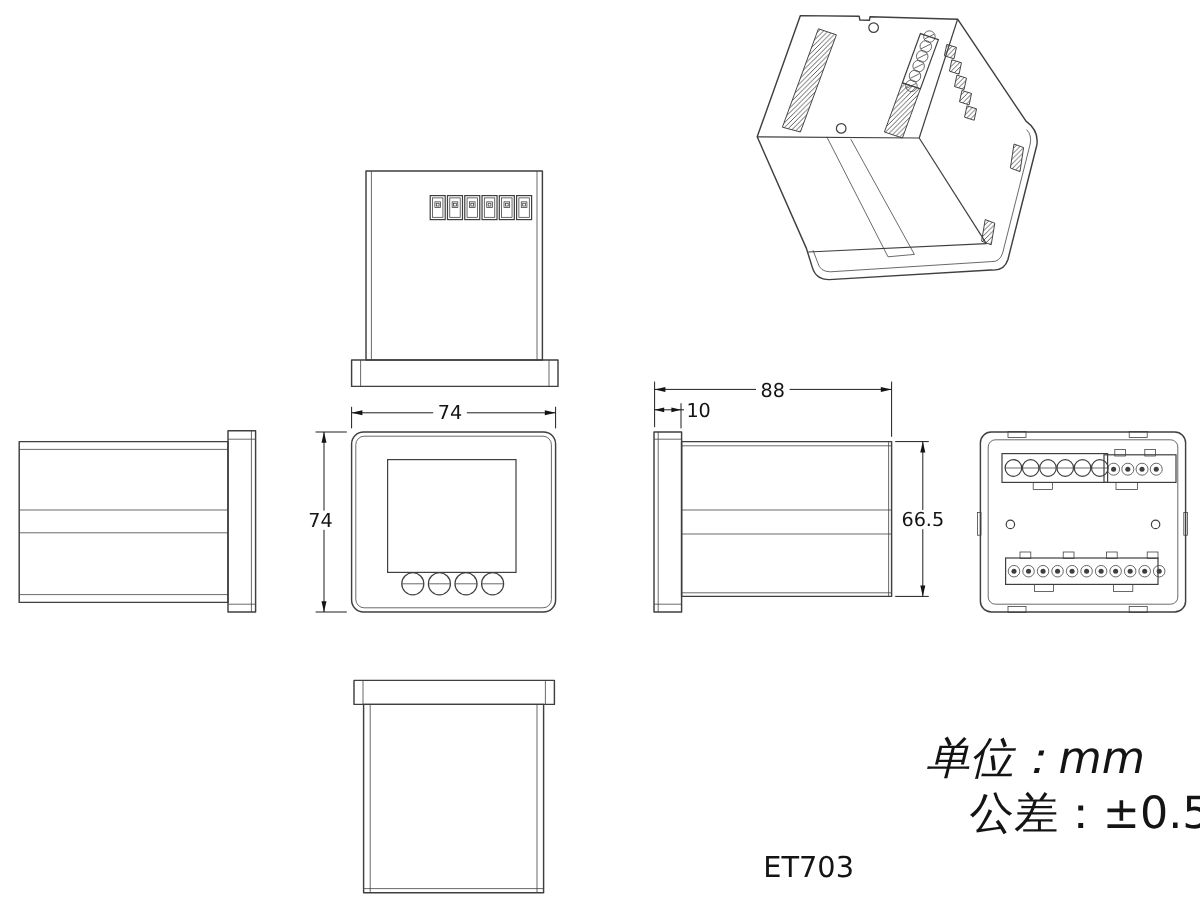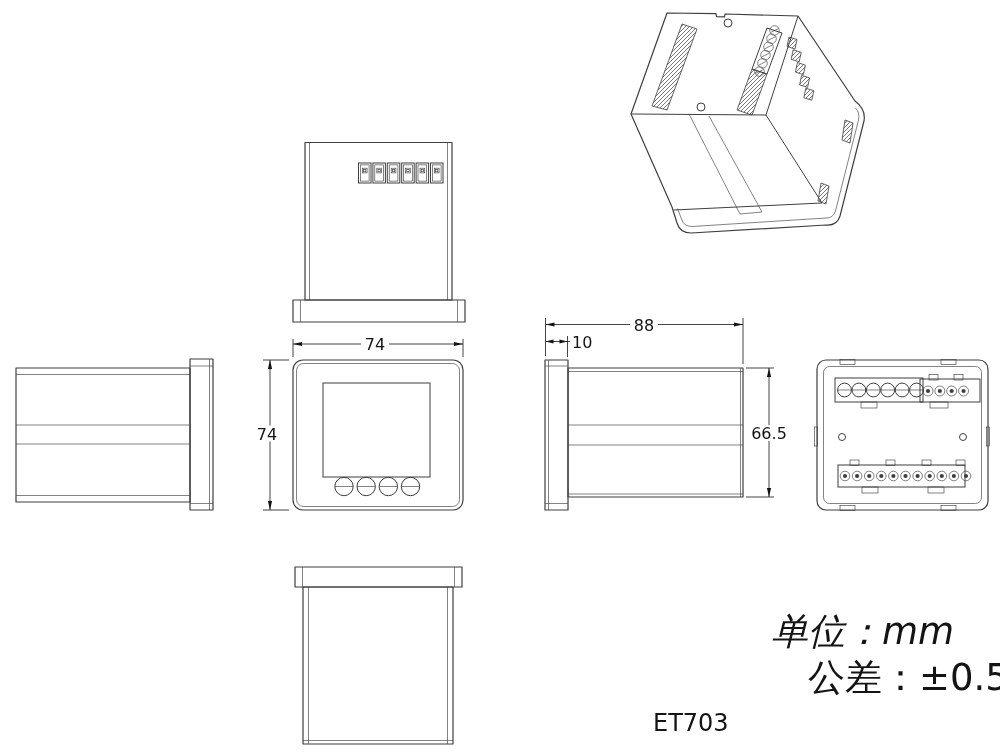--- a/index.html
+++ b/index.html
@@ -16,21 +16,21 @@
   .thin {fill:none;stroke:var(--line);stroke-width:0.65;}
   .hatchfill{fill:url(#hatch);stroke:var(--line);stroke-width:0.8;}
   .dot  {fill:var(--line);stroke:none;}
   .dim  {fill:none;stroke:var(--text);stroke-width:0.8;}
   .arrow{fill:var(--text);stroke:none;}
   .mask {fill:var(--background);stroke:none;}
   .dimtext{font-family:"DejaVu Sans",sans-serif;font-size:16px;fill:var(--text);}
   .note{position:absolute;white-space:nowrap;color:var(--text);line-height:1.1;}
   .note-unit{left:771px;top:612px;font-size:37px;font-style:italic;}
   .note-tol {left:808px;top:658px;font-size:37px;}
-  .note-model{left:636px;top:710px;font-size:24px;margin-left:17px;}
+  .note-model{left:636px;top:710px;font-size:24px;}
 </style>
 </head>
 <body>
 
 <div class="stage">
 <svg width="1000" height="755" viewBox="0 0 1000 755">
   <defs>
     <pattern id="hatch" patternUnits="userSpaceOnUse" width="4" height="4">
       <path d="M0,4 L4,0" stroke="#3f3f3f" stroke-width="0.7"></path>
     </pattern>

